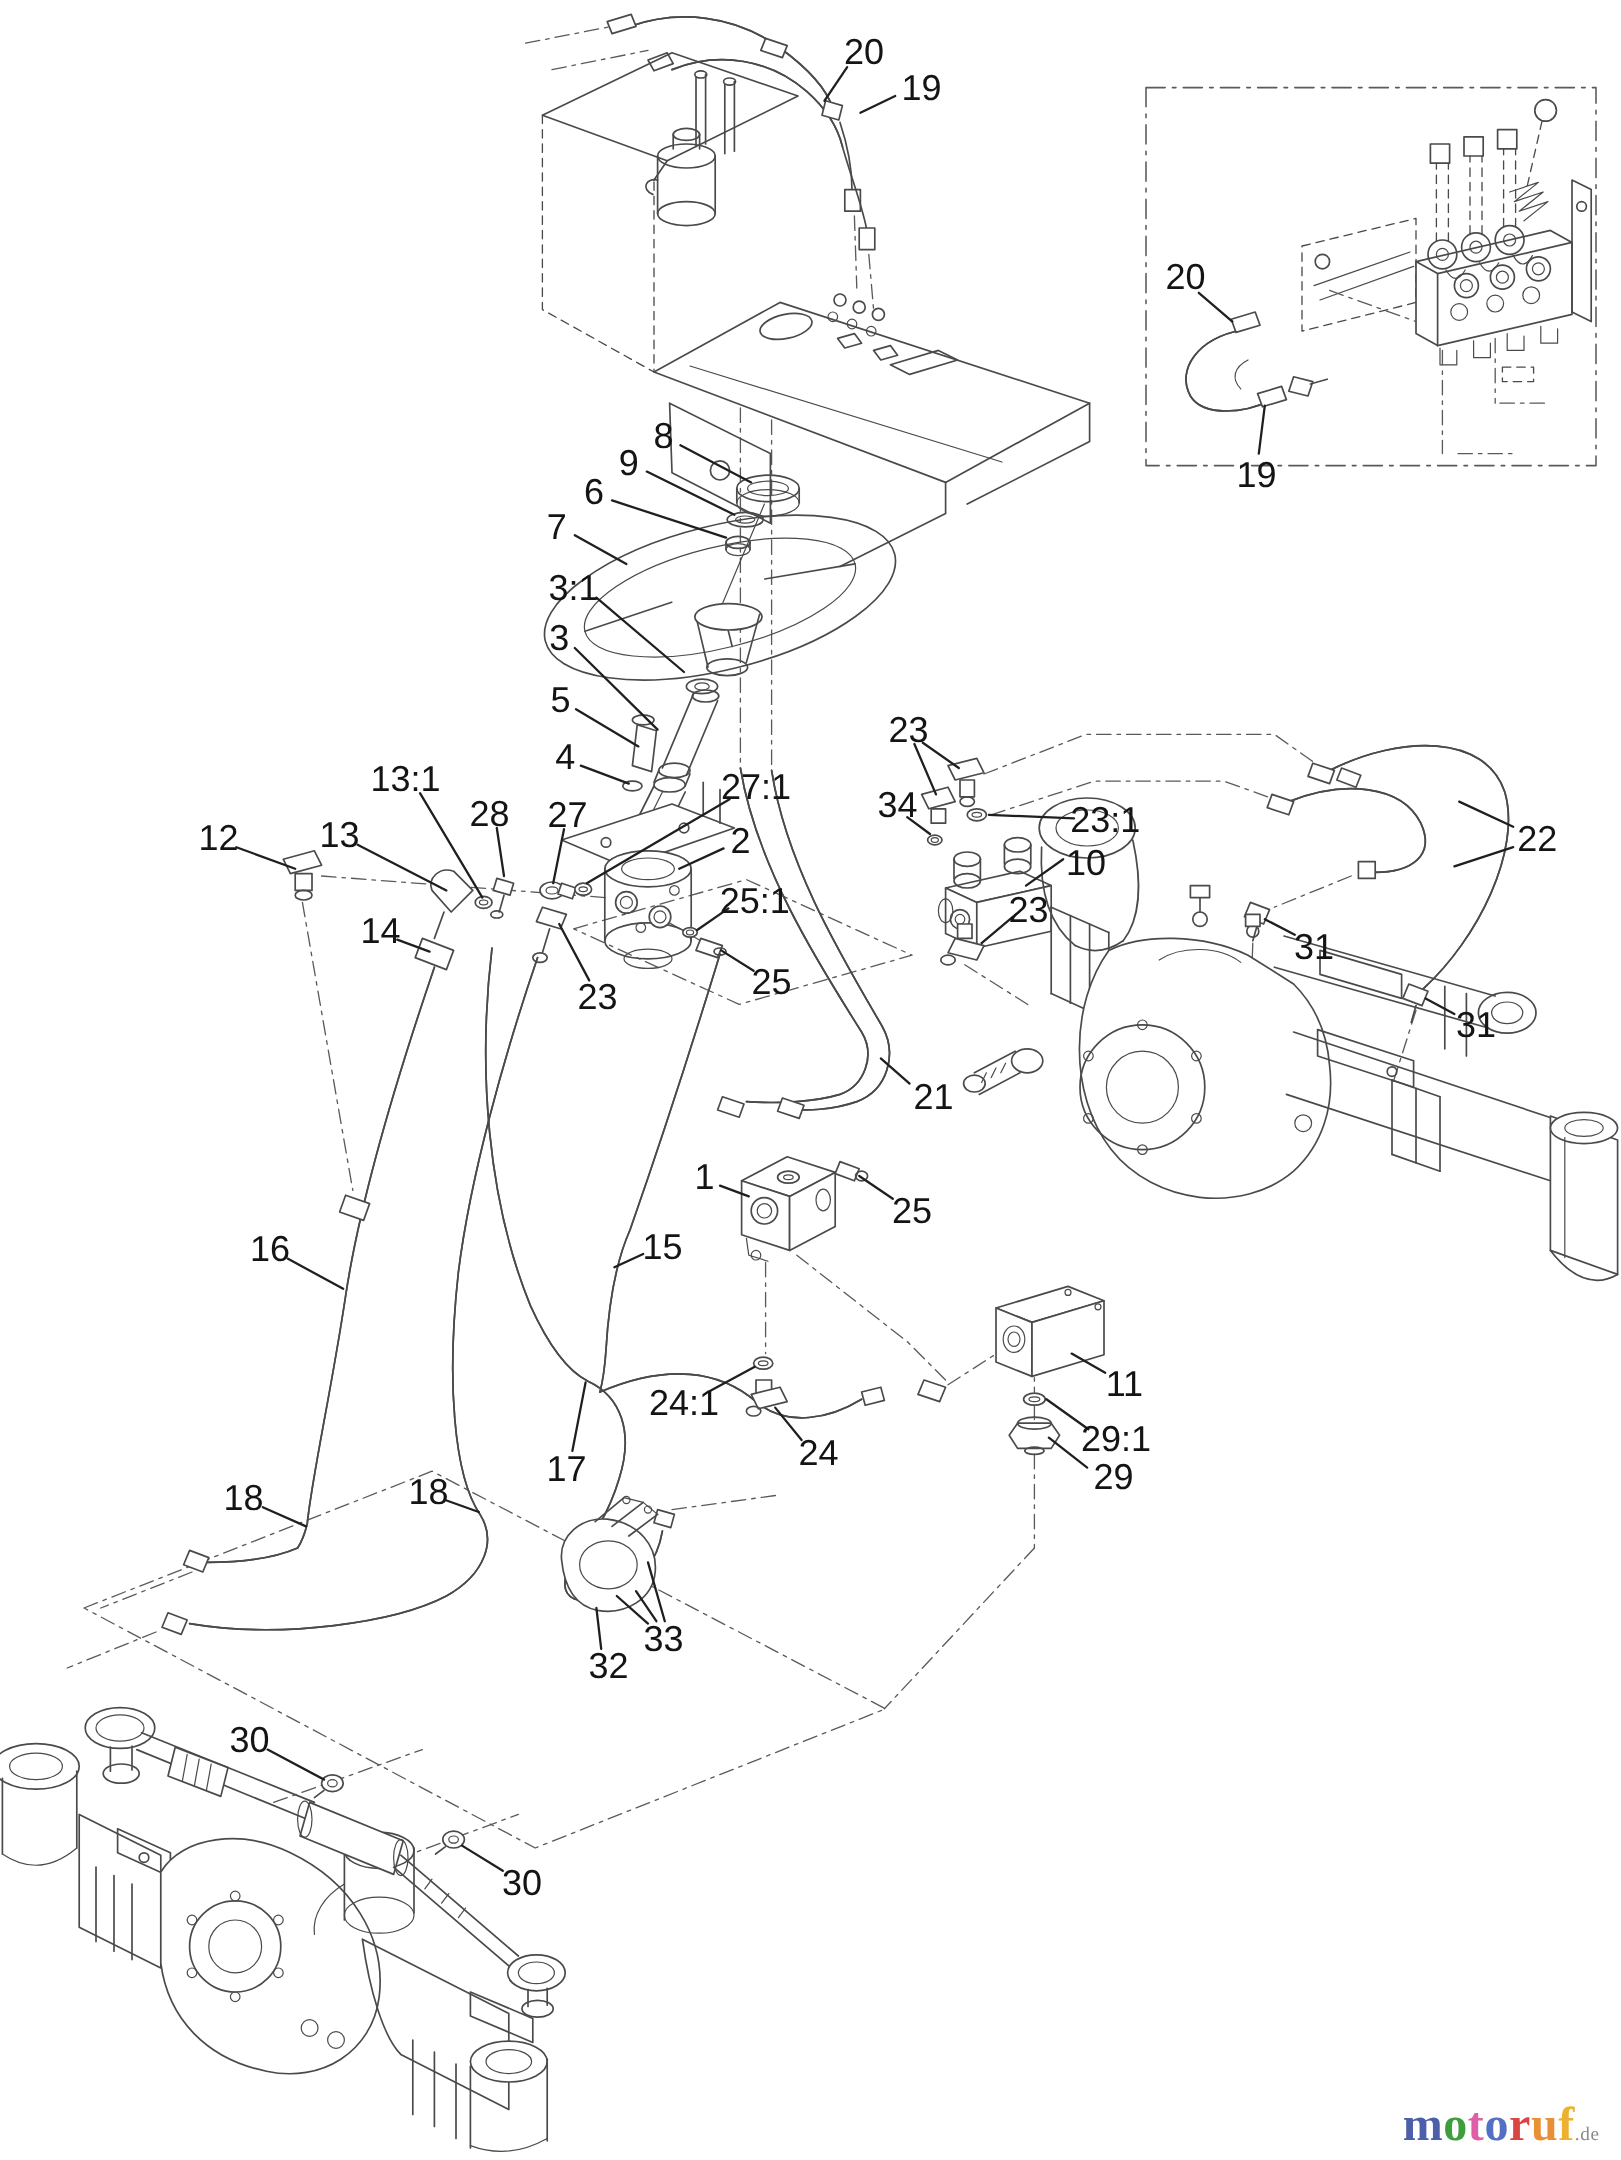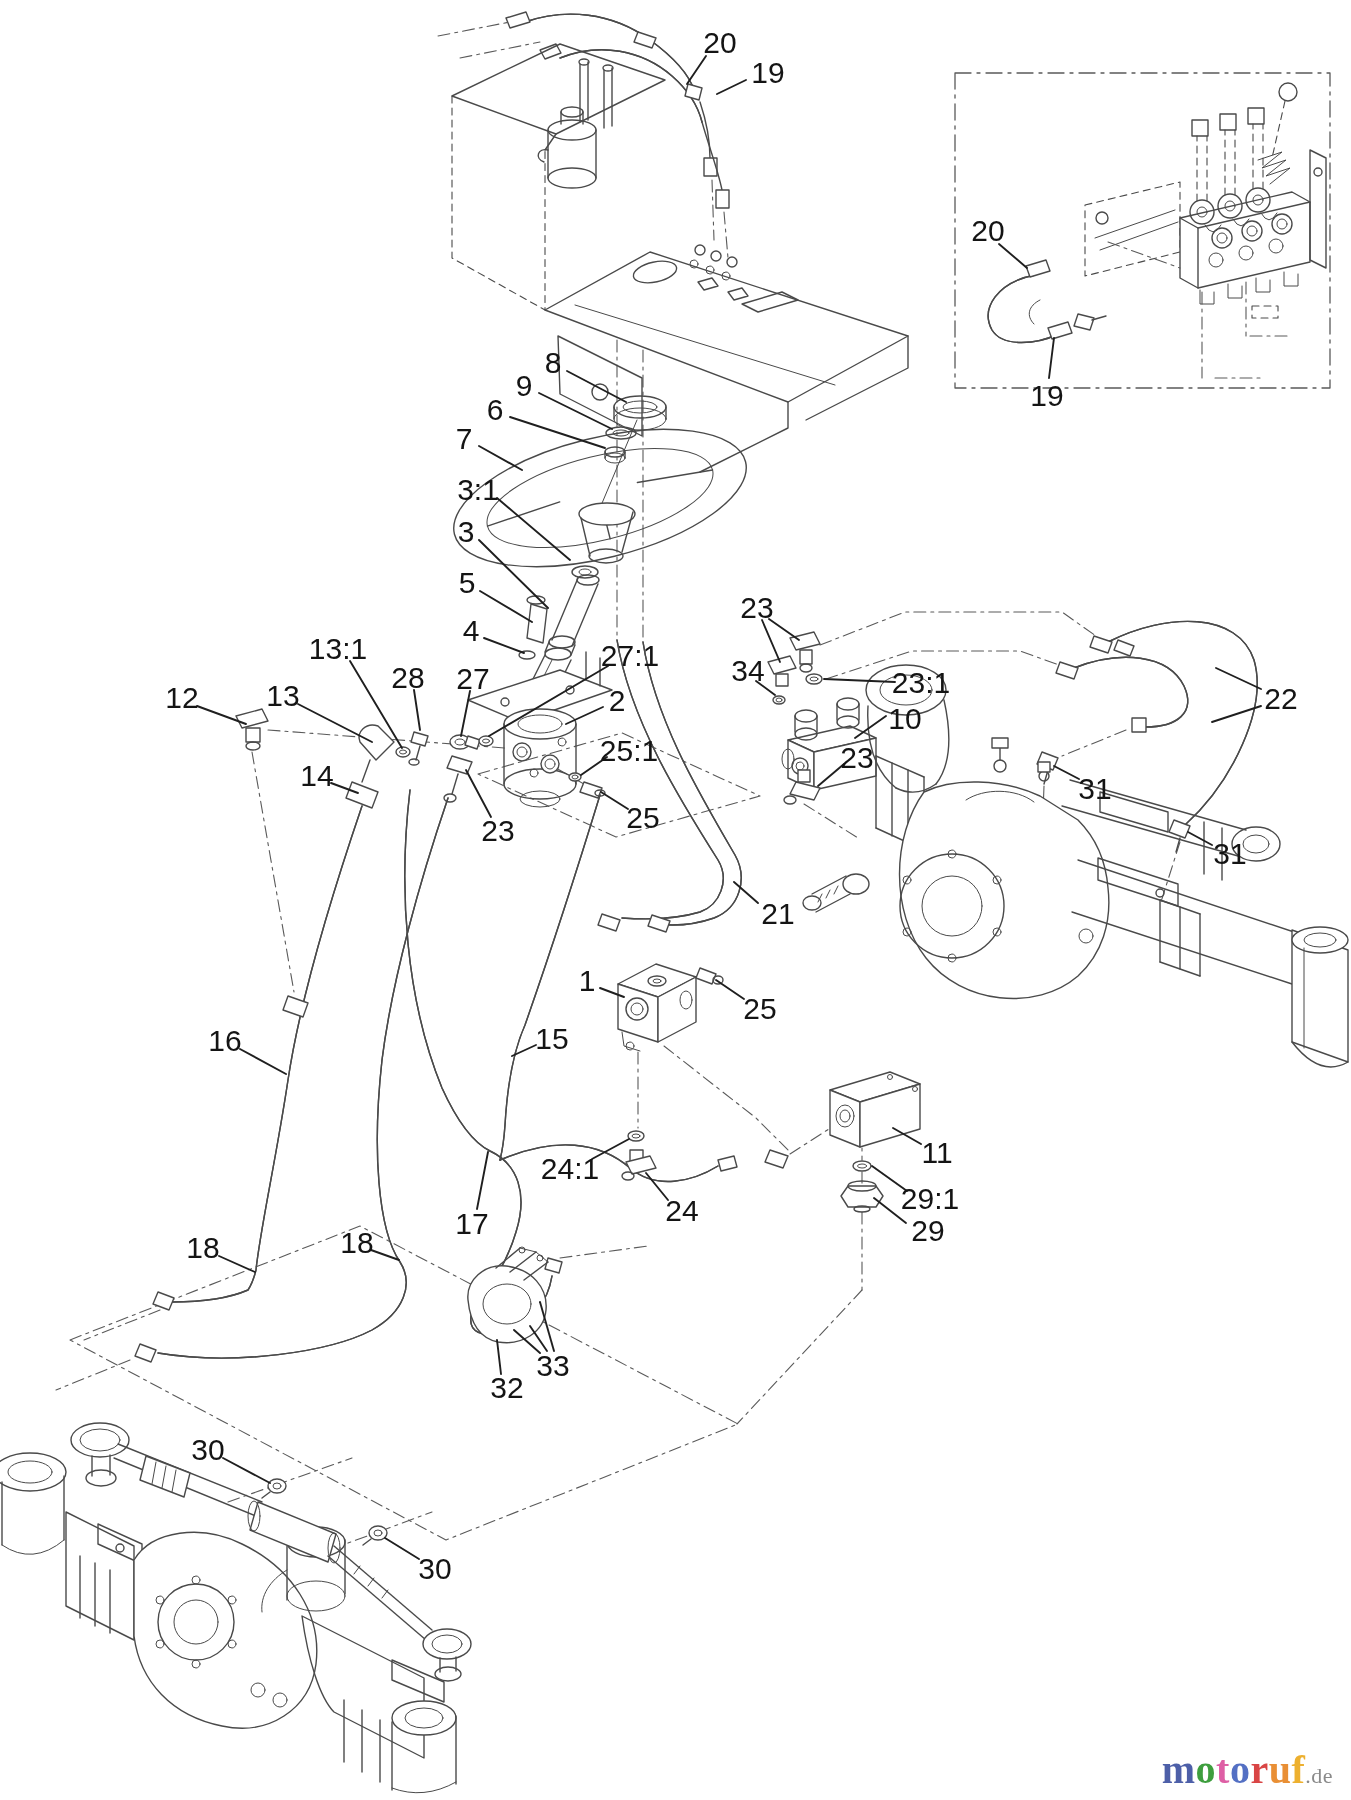--- a/index.html
+++ b/index.html
@@ -9,21 +9,21 @@
   #art .thin{stroke-width:1;}
   #art .face{fill:#ffffff;}
   #art .dash{stroke:#5a5a5a;stroke-width:1.1;stroke-dasharray:12 5 3 5;}
   #art .box{stroke-dasharray:16 6 3 6;stroke-width:1.3;}
   #art .hdash{stroke-dasharray:7 5;stroke-width:1.1;}
   #art .hose-o{stroke-width:6.5;}
   #art .hose-i{stroke:#ffffff;stroke-width:3.8;}
   #art .leader{stroke:#1f1f1f;stroke-width:1.9;}
   #art text.callout{stroke:none;fill:#141414;font-size:30px;font-family:"Liberation Sans",sans-serif;}
   .wm{position:absolute;right:18px;bottom:10px;font-family:"Liberation Serif",serif;font-size:40px;font-weight:700;letter-spacing:.5px;line-height:1;}
-  .wm .de{font-size:22px;font-weight:400;}
+  .wm .de{font-size:16px;font-weight:400;}
 </style>
 </head>
 <body>
 
 <svg id="art" width="1351" height="1800" viewBox="0 0 1351 1800">
   <defs>
     <path id="h16" d="M362 806 C330 900 300 1000 288 1080 C276 1160 260 1230 256 1270 C253 1282 250 1287 248 1290 C225 1300 195 1302 172 1302"></path>
     <path id="h18a" d="M448 798 C420 880 392 980 382 1060 C372 1150 378 1230 400 1262 C414 1284 404 1312 372 1330 C330 1352 235 1366 158 1353"></path>
     <path id="h17" d="M410 790 C398 890 406 1000 442 1088 C462 1132 480 1146 490 1151 C518 1164 528 1194 516 1232 C506 1266 488 1290 474 1306 C462 1336 486 1338 508 1330 C534 1320 548 1300 552 1276"></path>
     <path id="h15" d="M600 795 C574 880 546 965 525 1025 C513 1052 507 1090 505 1125 C504 1140 502 1152 500 1160"></path>

